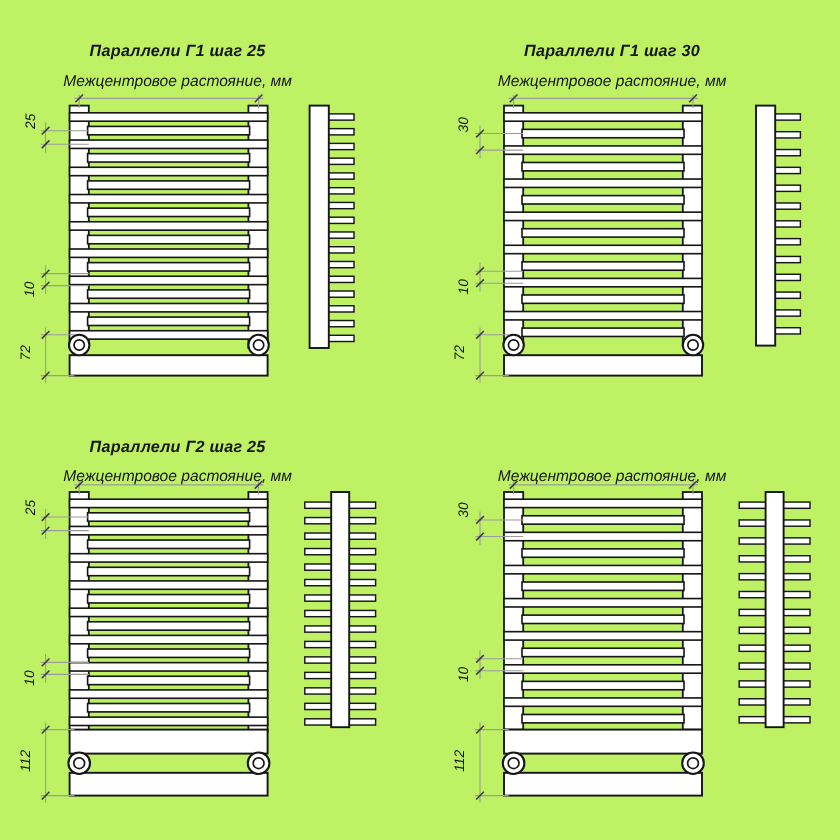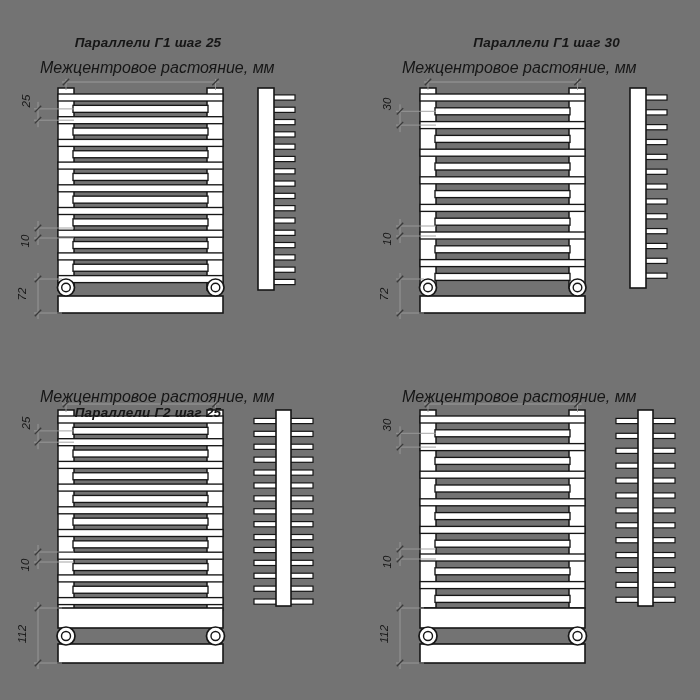--- a/index.html
+++ b/index.html
@@ -1,21 +1,21 @@
 <!DOCTYPE html>
 <html><head>
 <meta charset="utf-8">
 <style>
   html,body{margin:0;padding:0;background:#ffffff;}
-  #stage{position:relative;width:700px;height:700px;background:#737373;overflow:hidden;
+  #stage{position:relative;width:700px;height:700px;background:#bef264;overflow:hidden;
          font-family:"Liberation Sans",sans-serif;}
   #drawing{position:absolute;left:0;top:0;}
   .t{position:absolute;color:#161616;font-style:italic;white-space:nowrap;line-height:14px;}
   .title{font-size:13.5px;font-weight:bold;text-align:center;letter-spacing:.2px;}
-  .subtitle{font-size:16px;text-align:center;}
+  .subtitle{font-size:13px;text-align:center;}
   .rot{width:30px;height:14px;font-size:11.5px;text-align:center;transform:rotate(-90deg);}
 </style>
 </head>
 <body>
 
 <div id="stage">
   <svg id="drawing" width="700" height="700" viewBox="0 0 700 700">
       <g>
         <g>
           <rect x="58" y="88" width="16" height="202" fill="#ffffff" stroke="#161616" stroke-width="1.5"></rect>
@@ -318,27 +318,27 @@
         </g>
       </g>
     </svg>
 
   <div class="t title" style="left:48px;top:36px;width:200px;">Параллели Г1 шаг 25</div>
   <div class="t subtitle" style="left:40px;top:61px;width:216px;">Межцентровое растояние, мм</div>
   <div class="t rot" style="left:11px;top:94px;">25</div>
   <div class="t rot" style="left:10px;top:234px;">10</div>
   <div class="t rot" style="left:7px;top:287px;">72</div>
 
-  <div class="t title" style="left:420px;top:36px;width:200px;text-align:right;">Параллели Г1 шаг 30</div>
+  <div class="t title" style="left:410px;top:36px;width:200px;">Параллели Г1 шаг 30</div>
   <div class="t subtitle" style="left:402px;top:61px;width:216px;">Межцентровое растояние, мм</div>
   <div class="t rot" style="left:372px;top:97px;">30</div>
   <div class="t rot" style="left:372px;top:232px;">10</div>
   <div class="t rot" style="left:369px;top:287px;">72</div>
 
-  <div class="t title" style="left:48px;top:366px;width:200px;margin-top:40px;">Параллели Г2 шаг 25</div>
+  <div class="t title" style="left:48px;top:366px;width:200px;">Параллели Г2 шаг 25</div>
   <div class="t subtitle" style="left:40px;top:390px;width:216px;">Межцентровое растояние, мм</div>
   <div class="t rot" style="left:11px;top:416px;">25</div>
   <div class="t rot" style="left:10px;top:558px;">10</div>
   <div class="t rot" style="left:7px;top:627px;">112</div>
 
   <div class="t subtitle" style="left:402px;top:390px;width:216px;">Межцентровое растояние, мм</div>
   <div class="t rot" style="left:372px;top:418px;">30</div>
   <div class="t rot" style="left:372px;top:555px;">10</div>
   <div class="t rot" style="left:369px;top:627px;">112</div>
 </div>

